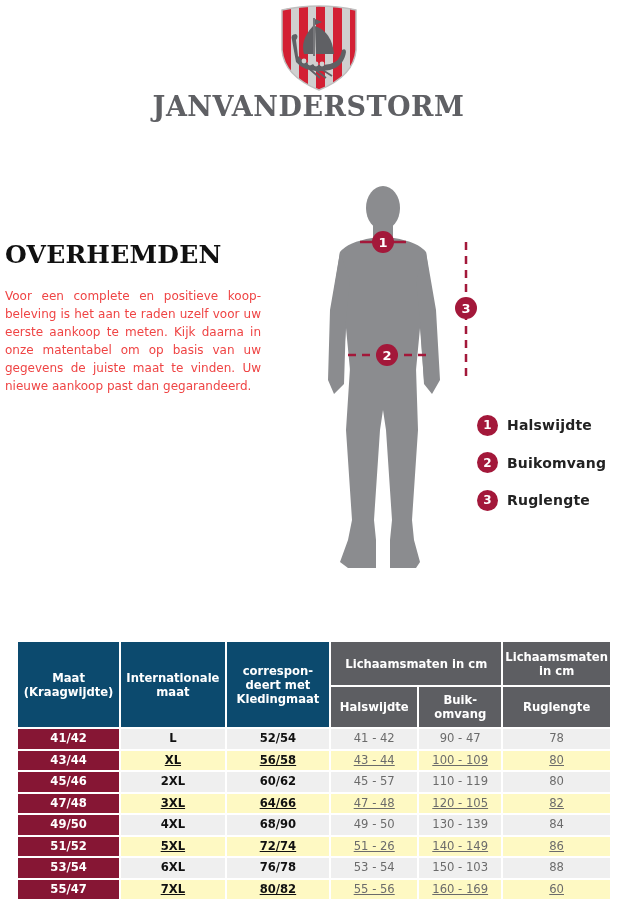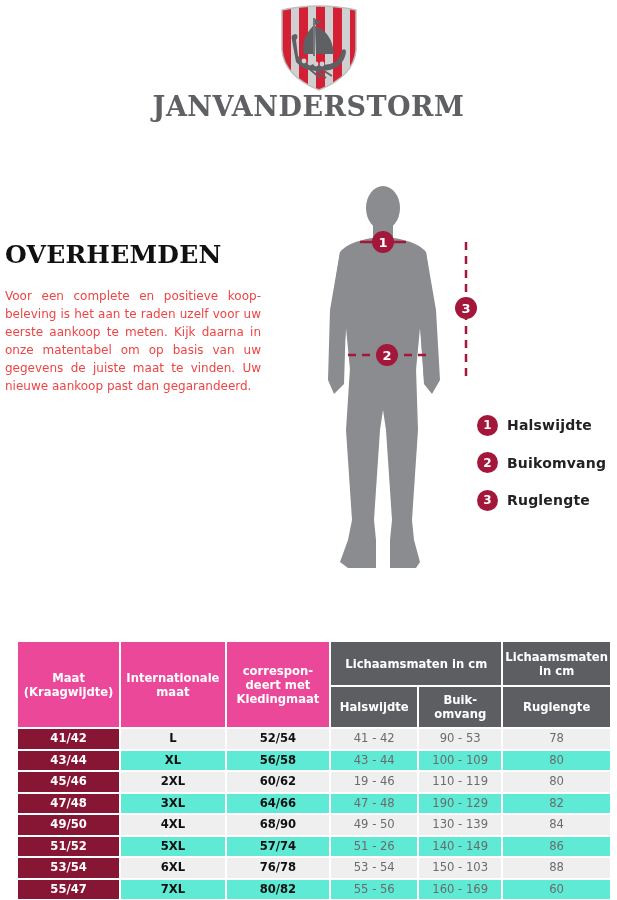--- a/index.html
+++ b/index.html
@@ -22,28 +22,28 @@
   
   .legend { position: absolute; left: 477px; top: 414px; }
   .legend-item { display: flex; align-items: center; height: 22px; margin-bottom: 15.5px; }
   .badge { width: 21px; height: 21px; border-radius: 50%; background: #a3183a; color: #fff; font-weight: bold; font-size: 12px; display: flex; align-items: center; justify-content: center; margin-right: 9px; }
   .legend-label { font-size: 14px; font-weight: bold; color: #222; letter-spacing: 0.2px; }
 
   
   .size-table { position: absolute; left: 18px; top: 642px; width: 596px; border-collapse: separate; border-spacing: 2px; margin: -2px; }
   .size-table th, .size-table td { padding: 0; text-align: center; font-size: 11.6px; }
   .size-table th { color: #fff; font-weight: bold; line-height: 14px; }
-  .th-red { background: #ec4899; }
+  .th-red { background: #0c4a6e; }
   .th-gray { background: #5d5e62; }
   .size-table td { height: 14px; line-height: 19.5px; }
   .td-maat { background: #861634; color: #fff; font-weight: bold; }
   .td-bold { font-weight: bold; color: #111; }
   .td-light { color: #6b6b6b; }
   .row-odd td.c { background: #efefef; }
-  .row-even td.c { background: #5eead4; }
+  .row-even td.c { background: #fef9c3; text-decoration: underline; }
 </style>
 </head>
 <body>
 
 <div class="logo">
   <svg class="shield" viewBox="0 0 78 88">
     <defs>
       <clipPath id="sh">
           <path d="M2 6 Q39 -2 76 6 L76 46 Q74 72 39 86 Q4 72 2 46 Z"></path>
         </clipPath>
@@ -145,59 +145,59 @@
       <th class="th-gray">Buik-omvang</th>
       <th class="th-gray">Ruglengte</th>
     </tr>
   </thead>
   <tbody>
     <tr class="row-odd">
       <td class="td-maat">41/42</td>
       <td class="c td-bold">L</td>
       <td class="c td-bold">52/54</td>
       <td class="c td-light">41 - 42</td>
-      <td class="c td-light">90 - 53</td>
+      <td class="c td-light">90 - 47</td>
       <td class="c td-light">78</td>
     </tr>
     <tr class="row-even">
       <td class="td-maat">43/44</td>
       <td class="c td-bold">XL</td>
       <td class="c td-bold">56/58</td>
       <td class="c td-light">43 - 44</td>
       <td class="c td-light">100 - 109</td>
       <td class="c td-light">80</td>
     </tr>
     <tr class="row-odd">
       <td class="td-maat">45/46</td>
       <td class="c td-bold">2XL</td>
       <td class="c td-bold">60/62</td>
-      <td class="c td-light">19 - 46</td>
+      <td class="c td-light">45 - 57</td>
       <td class="c td-light">110 - 119</td>
       <td class="c td-light">80</td>
     </tr>
     <tr class="row-even">
       <td class="td-maat">47/48</td>
       <td class="c td-bold">3XL</td>
       <td class="c td-bold">64/66</td>
       <td class="c td-light">47 - 48</td>
-      <td class="c td-light">190 - 129</td>
+      <td class="c td-light">120 - 105</td>
       <td class="c td-light">82</td>
     </tr>
     <tr class="row-odd">
       <td class="td-maat">49/50</td>
       <td class="c td-bold">4XL</td>
       <td class="c td-bold">68/90</td>
       <td class="c td-light">49 - 50</td>
       <td class="c td-light">130 - 139</td>
       <td class="c td-light">84</td>
     </tr>
     <tr class="row-even">
       <td class="td-maat">51/52</td>
       <td class="c td-bold">5XL</td>
-      <td class="c td-bold">57/74</td>
+      <td class="c td-bold">72/74</td>
       <td class="c td-light">51 - 26</td>
       <td class="c td-light">140 - 149</td>
       <td class="c td-light">86</td>
     </tr>
     <tr class="row-odd">
       <td class="td-maat">53/54</td>
       <td class="c td-bold">6XL</td>
       <td class="c td-bold">76/78</td>
       <td class="c td-light">53 - 54</td>
       <td class="c td-light">150 - 103</td>

